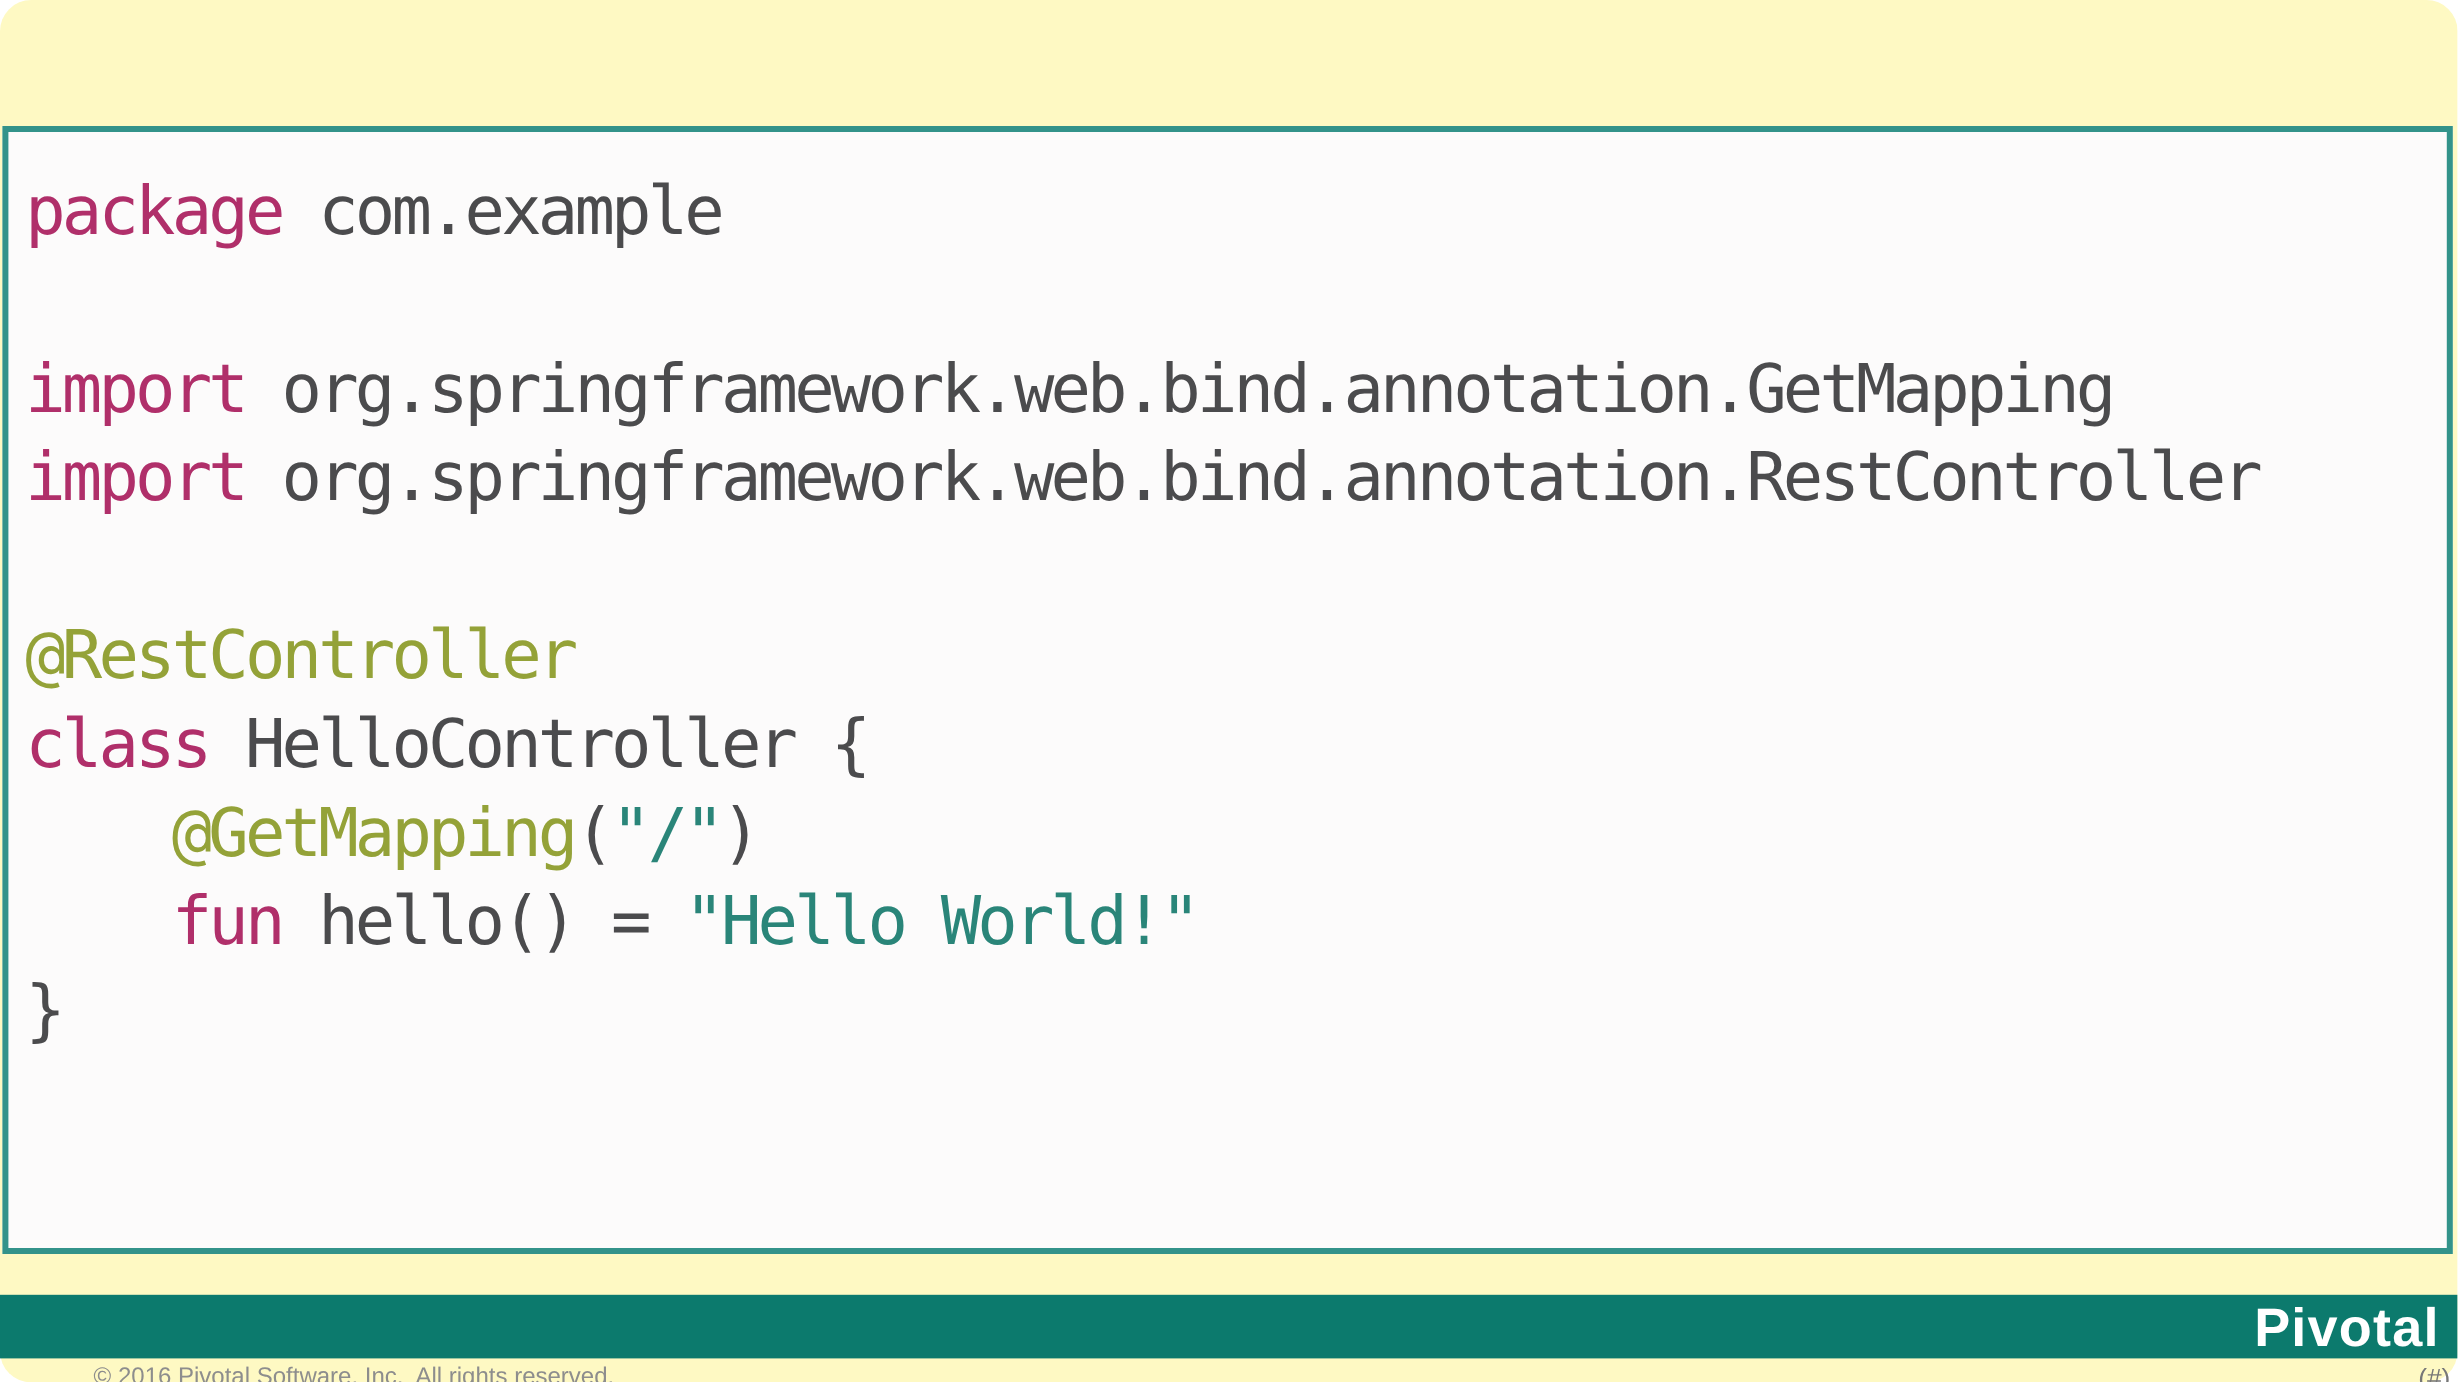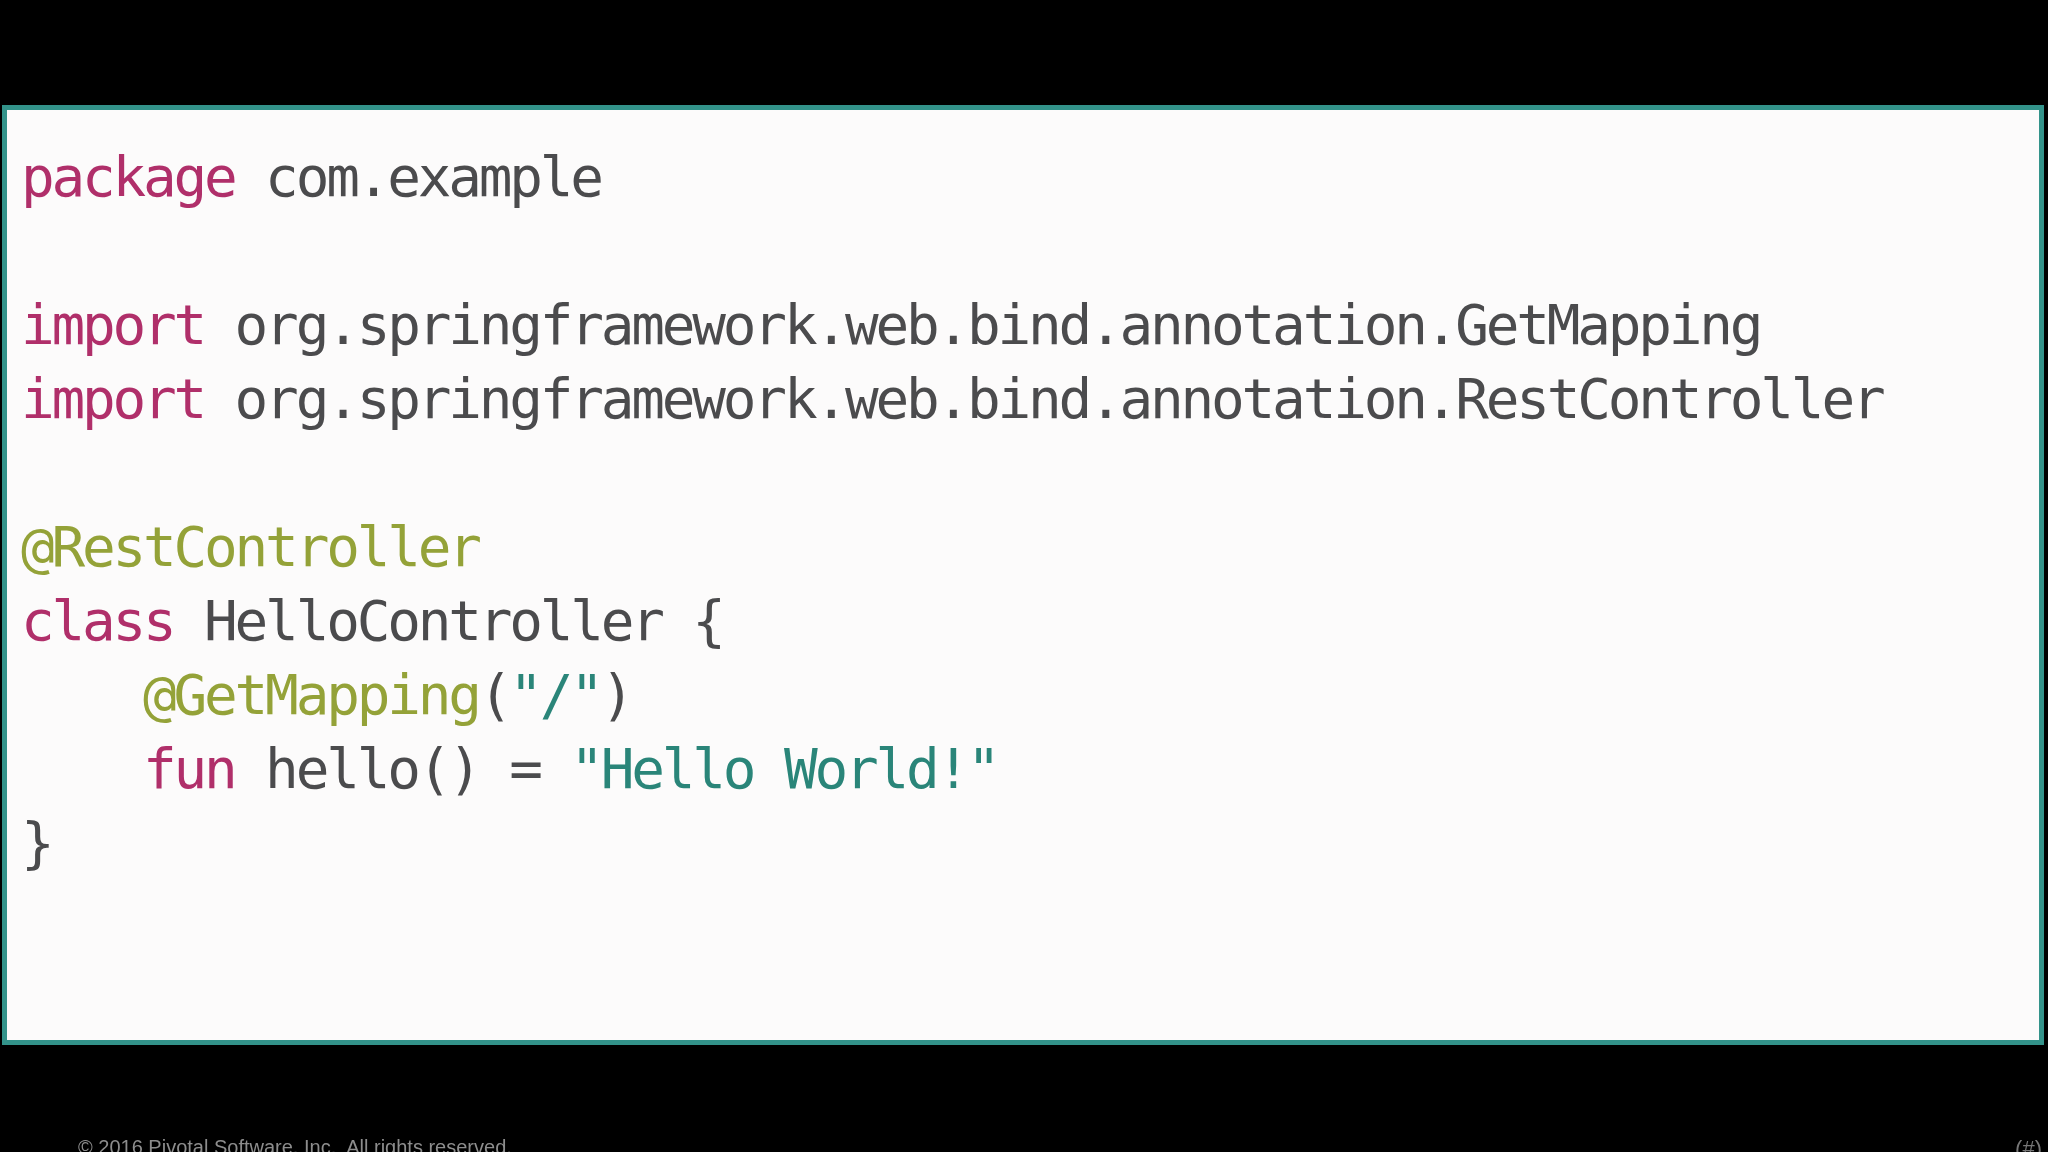--- a/index.html
+++ b/index.html
@@ -73,24 +73,27 @@
     right: 6px;
     top: 1136px;
     color: #777777;
     font-size: 22px;
     font-family: "Liberation Sans", sans-serif;
   }
 </style>
 </head>
 <body>
 
-<div class="slide" style="background: #000000;">
+<div class="slide" style="background: #fef9c3; border-radius: 26px;">
 
   <div class="code-panel" style="border-color: rgb(51, 147, 138); background: rgb(252, 251, 251);">
     <pre class="code" id="code-block"><div class="code-line"><span style="color: rgb(176, 47, 106);">package</span><span style="color: rgb(75, 75, 77);"> com.example</span></div><div class="code-line">&nbsp;</div><div class="code-line"><span style="color: rgb(176, 47, 106);">import</span><span style="color: rgb(75, 75, 77);"> org.springframework.web.bind.annotation.GetMapping</span></div><div class="code-line"><span style="color: rgb(176, 47, 106);">import</span><span style="color: rgb(75, 75, 77);"> org.springframework.web.bind.annotation.RestController</span></div><div class="code-line">&nbsp;</div><div class="code-line"><span style="color: rgb(148, 162, 56);">@RestController</span></div><div class="code-line"><span style="color: rgb(176, 47, 106);">class</span><span style="color: rgb(75, 75, 77);"> HelloController {</span></div><div class="code-line"><span style="color: rgb(75, 75, 77);">    </span><span style="color: rgb(148, 162, 56);">@GetMapping</span><span style="color: rgb(75, 75, 77);">(</span><span style="color: rgb(42, 133, 121);">"/"</span><span style="color: rgb(75, 75, 77);">)</span></div><div class="code-line"><span style="color: rgb(75, 75, 77);">    </span><span style="color: rgb(176, 47, 106);">fun</span><span style="color: rgb(75, 75, 77);"> hello() = </span><span style="color: rgb(42, 133, 121);">"Hello World!"</span></div><div class="code-line"><span style="color: rgb(75, 75, 77);">}</span></div></pre>
   </div>
 
+  <div class="footer-bar" style="background: rgb(12, 122, 109);">
+    <span class="pivotal-logo">Pivotal</span>
+  </div>
 
   <div class="copyright">© 2016 Pivotal Software, Inc.  All rights reserved.</div>
 
   <div class="slide-number">(#)</div>
 
 </div>
 
 </body></html>

